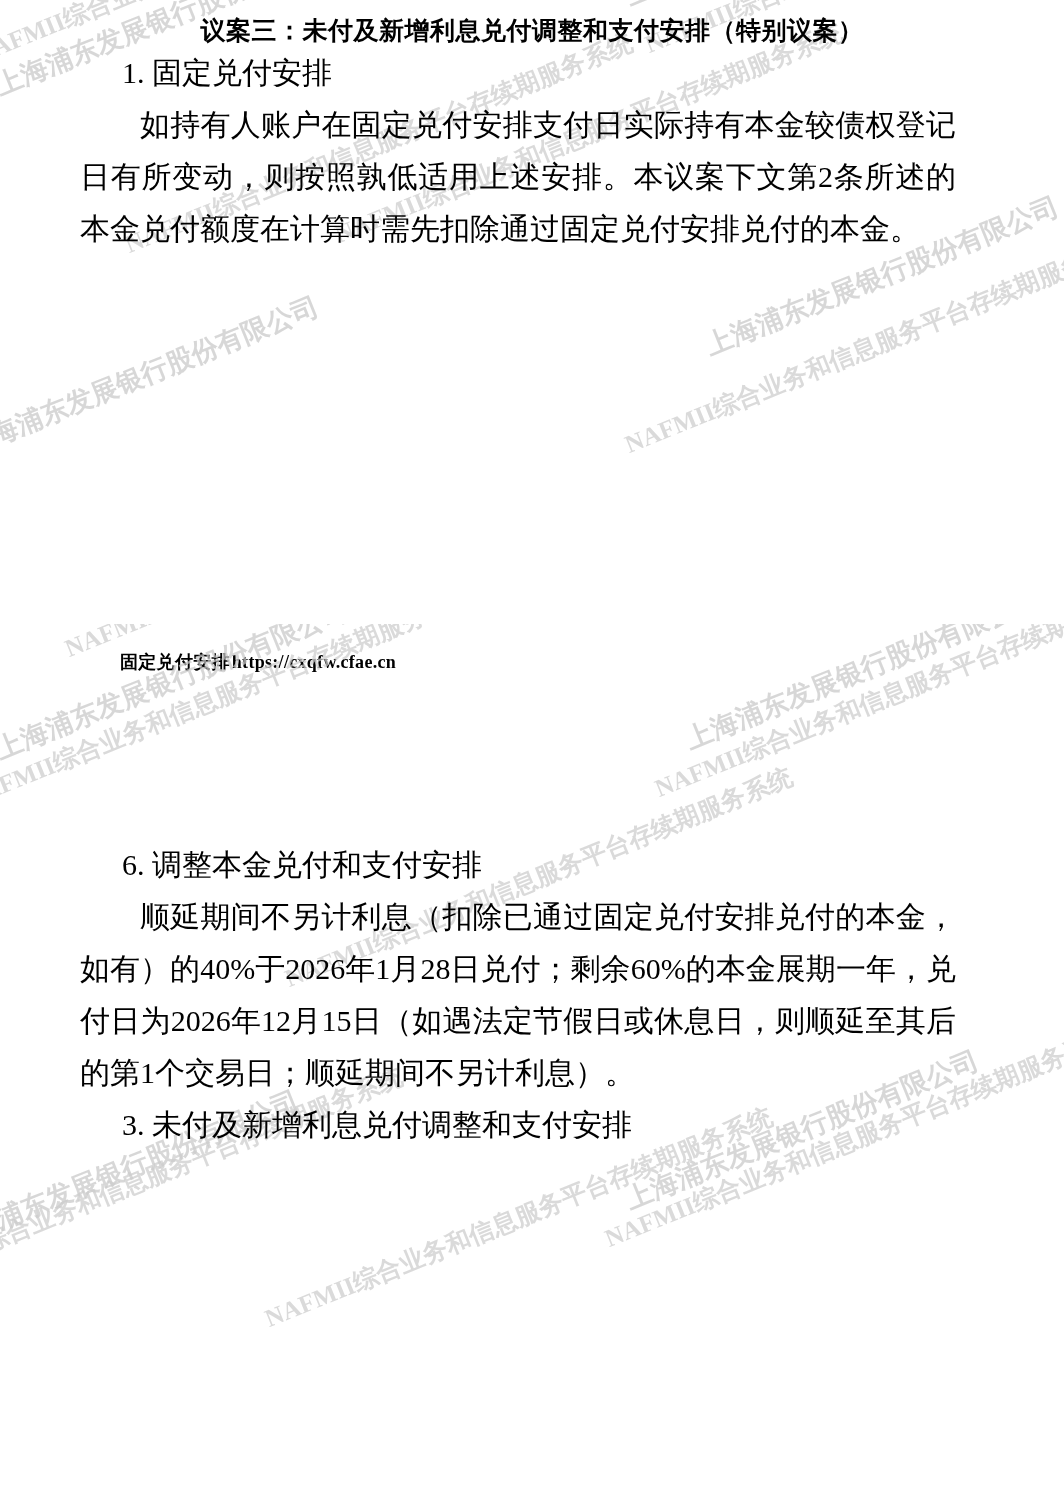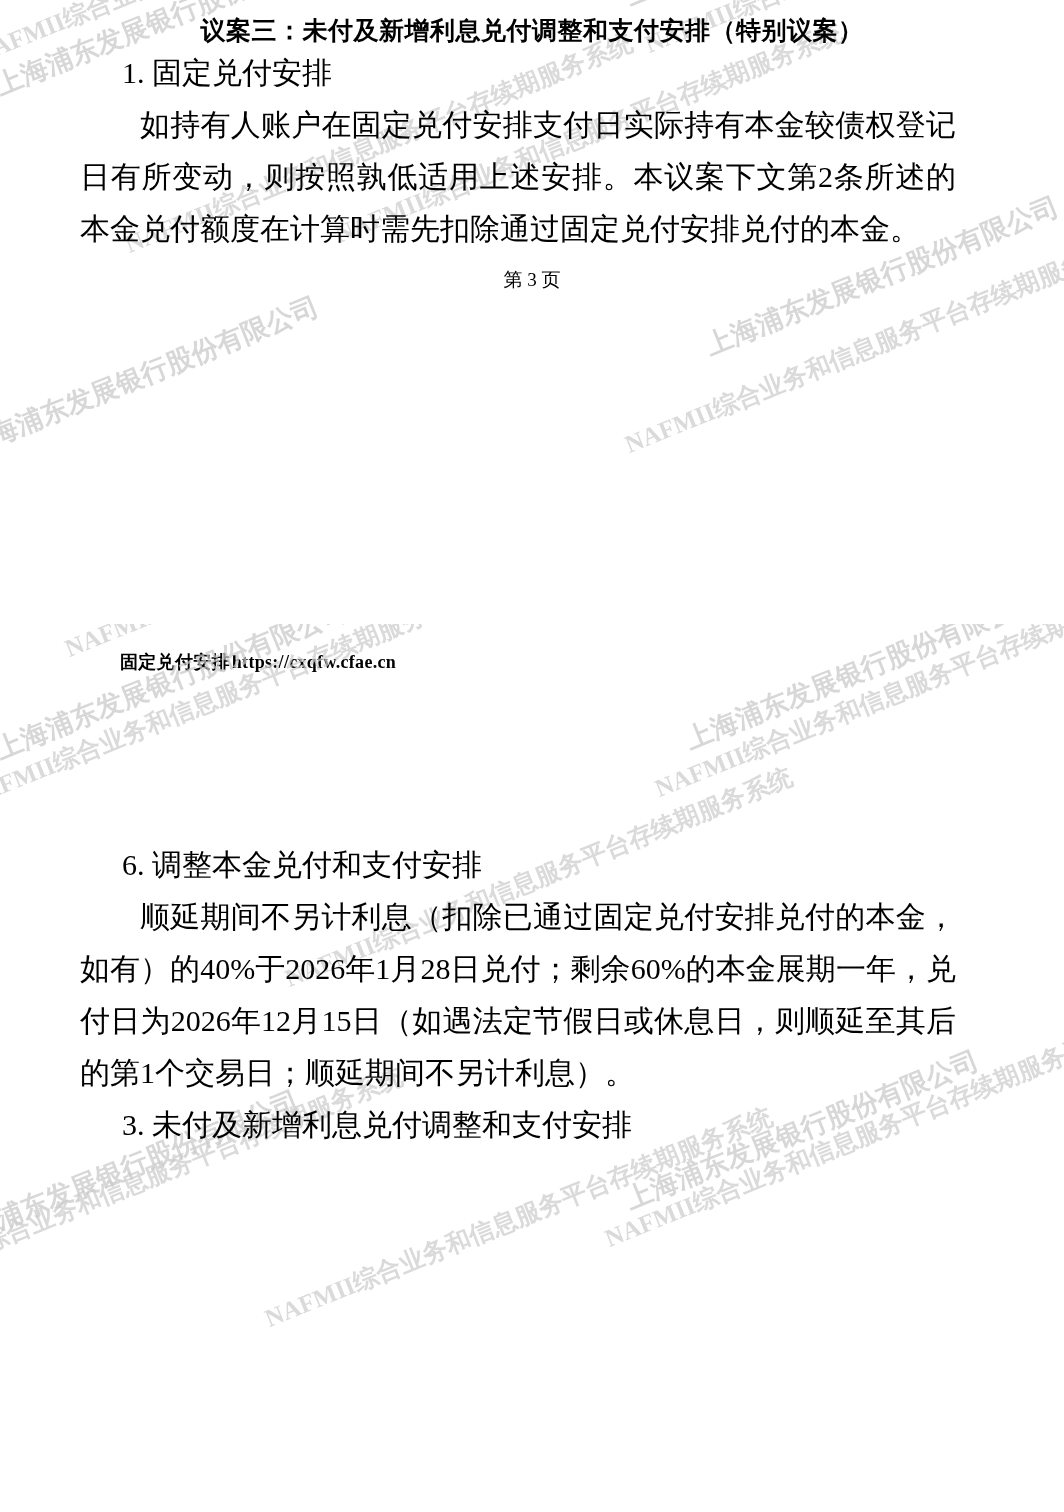--- a/index.html
+++ b/index.html
@@ -106,21 +106,20 @@
     <div class="wm wm-cn" style="left:-40px; top:430px; transform: rotate(-22deg);">上海浦东发展银行股份有限公司</div>
     <div class="wm wm-en" style="left:120px; top:230px; transform: rotate(-22deg);">NAFMII综合业务和信息服务平台存续期服务系统</div>
   </div>
 
   <div class="content">
     <div class="doc-title">议案三：未付及新增利息兑付调整和支付安排（特别议案）</div>
 
     <p class="para indent-s">1. 固定兑付安排</p>
     <p class="para indent">如持有人账户在固定兑付安排支付日实际持有本金较债权登记日有所变动，则按照孰低适用上述安排。本议案下文第2条所述的本金兑付额度在计算时需先扣除通过固定兑付安排兑付的本金。</p>
 
-    <div class="page-num">第 3 页</div>
   </div>
 </div>
 
 <div id="gap"></div>
 
 <div class="page" id="page-bottom">
 
   <div class="wm-layer">
     <div class="wm wm-en" style="left:60px; top:10px; transform: rotate(-22deg);">NAFMII综合业务和信息服务平台存续期服务系统</div>
     <div class="wm wm-cn" style="left:-10px; top:110px; transform: rotate(-22deg);">上海浦东发展银行股份有限公司</div>

